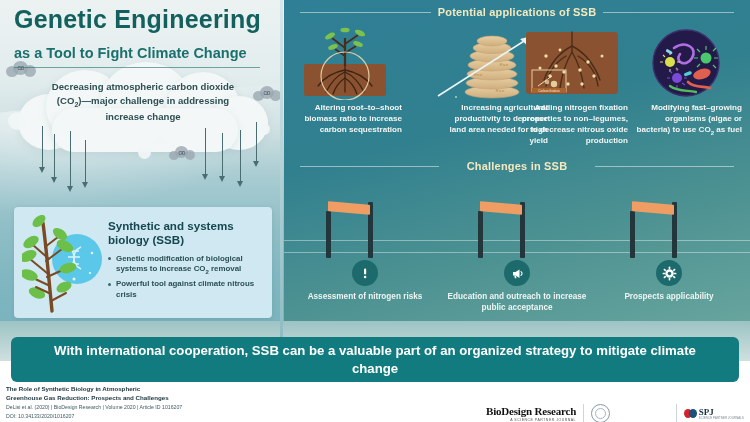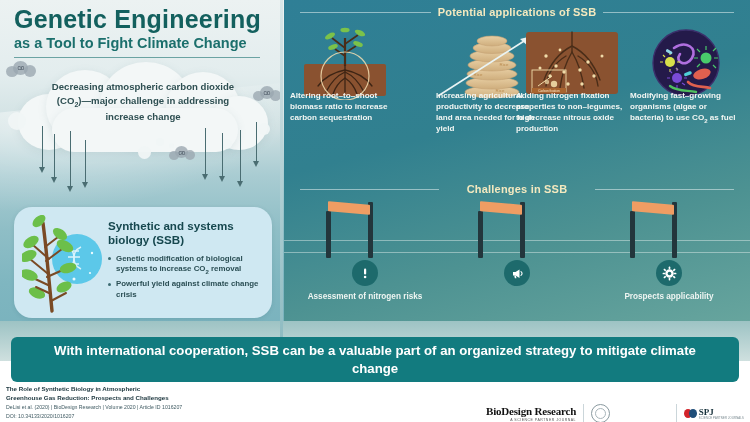--- a/index.html
+++ b/index.html
@@ -17,21 +17,21 @@
   .left-panel .sky-swoosh{
     position:absolute;left:-40px;top:96px;width:400px;height:120px;
     background:radial-gradient(ellipse at 30% 0%,rgba(255,255,255,.55),rgba(255,255,255,0) 62%);
     transform:rotate(-6deg);
   }
   .title-block{position:absolute;left:14px;top:6px;width:262px;z-index:6;}
   .title-main{
     font-size:25px;font-weight:bold;color:#13605e;letter-spacing:.2px;line-height:1.05;
   }
   .title-sub{
-    margin-top:3px;font-size:14.5px;font-weight:bold;color:#1b6f6c;line-height:1.15;
+    margin-top:13px;font-size:14.5px;font-weight:bold;color:#1b6f6c;line-height:1.15;
   }
   .title-rule{
     margin-top:5px;width:246px;height:1.5px;background:#2a7b79;opacity:.65;
   }
   
   .cloud-big{position:absolute;left:18px;top:62px;width:250px;height:92px;z-index:3;}
   .cloud-big i{position:absolute;background:#f3f7f7;border-radius:50%;box-shadow:0 2px 8px rgba(90,130,140,.13);}
   .cloud-msg{
     position:absolute;left:22px;top:80px;width:242px;z-index:5;text-align:center;
     font-size:9.6px;font-weight:bold;color:#2e4f52;line-height:1.45;
@@ -50,21 +50,21 @@
   
   .rain{position:absolute;z-index:4;width:1.3px;background:#4a6d72;}
   .rain::after{
     content:"";position:absolute;left:-2.6px;bottom:-5px;
     border-left:3.3px solid transparent;border-right:3.3px solid transparent;
     border-top:6px solid #4a6d72;
   }
   
   .ssb-card{
     position:absolute;left:14px;top:207px;width:258px;height:111px;z-index:6;
-    background:#cfe8f2;border-radius:18px;box-shadow:0 1px 4px rgba(40,80,90,.13);
+    background:#cfe8f2;border-radius:4px;box-shadow:0 1px 4px rgba(40,80,90,.13);
   }
   .ssb-card-title{
     position:absolute;left:94px;top:12px;width:156px;
     font-size:11.6px;font-weight:bold;color:#16474e;line-height:1.22;
   }
   .ssb-list{position:absolute;left:94px;top:47px;width:160px;margin:0;padding:0;list-style:none;}
   .ssb-list li{
     position:relative;padding-left:8px;margin-bottom:2.5px;
     font-size:7.9px;font-weight:bold;color:#2b4f55;line-height:1.32;
   }
@@ -88,21 +88,21 @@
     position:absolute;display:flex;align-items:center;gap:7px;z-index:5;
   }
   .section-head .line{flex:1;height:1px;background:rgba(230,240,240,.55);}
   .section-head .txt{
     font-size:11px;font-weight:bold;color:#f4e9bf;white-space:nowrap;letter-spacing:.2px;
   }
   .apps-row{position:absolute;left:0;top:26px;width:466px;height:145px;z-index:4;}
   .app-col{position:absolute;top:0;width:112px;height:145px;}
   .app-art{position:relative;width:112px;height:74px;}
   .app-cap{
-    position:absolute;top:64px;left:0;width:112px;text-align:left;
+    position:absolute;top:76px;left:0;width:112px;text-align:right;
     font-size:8.1px;font-weight:bold;color:#f2f6f3;line-height:1.36;
   }
   .app-cap sub{font-size:6px;}
   
   .chal-row{position:absolute;left:0;top:196px;width:466px;height:128px;z-index:4;}
   .chal-col{position:absolute;top:0;width:150px;}
   .hurdle{position:relative;width:150px;height:62px;}
   .hurdle .post{position:absolute;bottom:0;width:5px;background:#23363c;border-radius:1px;}
   .hurdle .bar{position:absolute;height:10px;background:#ef9d63;border-radius:1px;}
   .chal-ground{position:absolute;left:0;height:1px;background:rgba(232,242,240,.45);}
@@ -245,21 +245,21 @@
           <ellipse cx="38" cy="19" rx="8" ry="4.8" transform="rotate(36 38 19)"></ellipse>
           <ellipse cx="17" cy="6" rx="7.6" ry="4.6" transform="rotate(-42 17 6)"></ellipse>
           <ellipse cx="15" cy="78" rx="8.6" ry="5" transform="rotate(22 15 78)"></ellipse>
           <ellipse cx="42" cy="72" rx="8" ry="4.8" transform="rotate(-24 42 72)"></ellipse>
         </g>
         <path d="M27 78 L14 72 M29 86 L44 78" stroke="#7a4a24" stroke-width="2" fill="none" stroke-linecap="round"></path>
       </svg>
       <div class="ssb-card-title">Synthetic and systems biology (SSB)</div>
       <ul class="ssb-list">
         <li>Genetic modification of biological systems to increase CO<sub>2</sub> removal</li>
-        <li>Powerful yield against climate change crisis</li>
+        <li>Powerful tool against climate nitrous crisis</li>
       </ul>
     </div>
   </div>
 
   <div class="right-panel">
 
     <div class="section-head" style="left:16px;top:6px;width:434px;align-items:center;">
       <div class="line"></div>
       <div class="txt">Potential applications of SSB</div>
       <div class="line"></div>
@@ -372,21 +372,21 @@
           <ellipse cx="72" cy="48" rx="9" ry="5" fill="#e0604f" transform="rotate(-18 72 48)"></ellipse>
           <path d="M58 56 C64 62 74 60 80 62" stroke="#e0604f" stroke-width="2.6" fill="none" stroke-linecap="round"></path>
           <path d="M40 60 C48 66 58 64 66 66" stroke="#4fbf5e" stroke-width="2.4" fill="none" stroke-linecap="round"></path>
           <rect x="54" y="46" width="8" height="3.4" rx="1.7" fill="#4fd0d8" transform="rotate(-20 58 48)"></rect>
           <rect x="36" y="24" width="7" height="3" rx="1.5" fill="#8fd6e8" transform="rotate(30 39 25)"></rect>
         </svg>
         <div class="app-cap">Modifying fast–growing organisms (algae or bacteria) to use CO<sub>2</sub> as fuel</div>
       </div>
     </div>
 
-    <div class="section-head" style="left:16px;top:183px;width:434px;gap:28px;">
+    <div class="section-head" style="left:16px;top:160px;width:434px;gap:28px;">
       <div class="line"></div>
       <div class="txt">Challenges in SSB</div>
       <div class="line"></div>
     </div>
 
     <div class="chal-row">
       <div class="chal-ground" style="top:44px;width:466px;"></div>
       <div class="chal-ground" style="top:56px;width:466px;"></div>
 
       <div class="chal-col" style="left:6px;">
@@ -410,20 +410,21 @@
           <div class="post" style="left:78px;height:56px;"></div>
           <div class="bar" style="left:38px;top:7px;width:42px;transform:skewY(5deg);"></div>
         </div>
         <div class="chal-icon" style="left:62px;">
           <svg width="15" height="15" viewBox="0 0 15 15">
             <path d="M3 6 L3 9.5 L5.5 9.5 L9.5 12 L9.5 3.5 L5.5 6 Z" fill="#fff"></path>
             <path d="M11 5.6 C12.4 6.6 12.4 8.4 11 9.4" stroke="#fff" stroke-width="1.1" fill="none" stroke-linecap="round"></path>
             <path d="M4.2 9.6 L4.9 12.2 L6.4 12.2 L5.9 9.6 Z" fill="#fff"></path>
           </svg>
         </div>
+        <div class="chal-cap">Education and outreach to increase public acceptance</div>
       </div>
 
       <div class="chal-col" style="left:310px;">
         <div class="hurdle">
           <div class="post" style="left:36px;height:47px;"></div>
           <div class="post" style="left:78px;height:56px;"></div>
           <div class="bar" style="left:38px;top:7px;width:42px;transform:skewY(5deg);"></div>
         </div>
         <div class="chal-icon" style="left:62px;">
           <svg width="15" height="15" viewBox="0 0 15 15">

